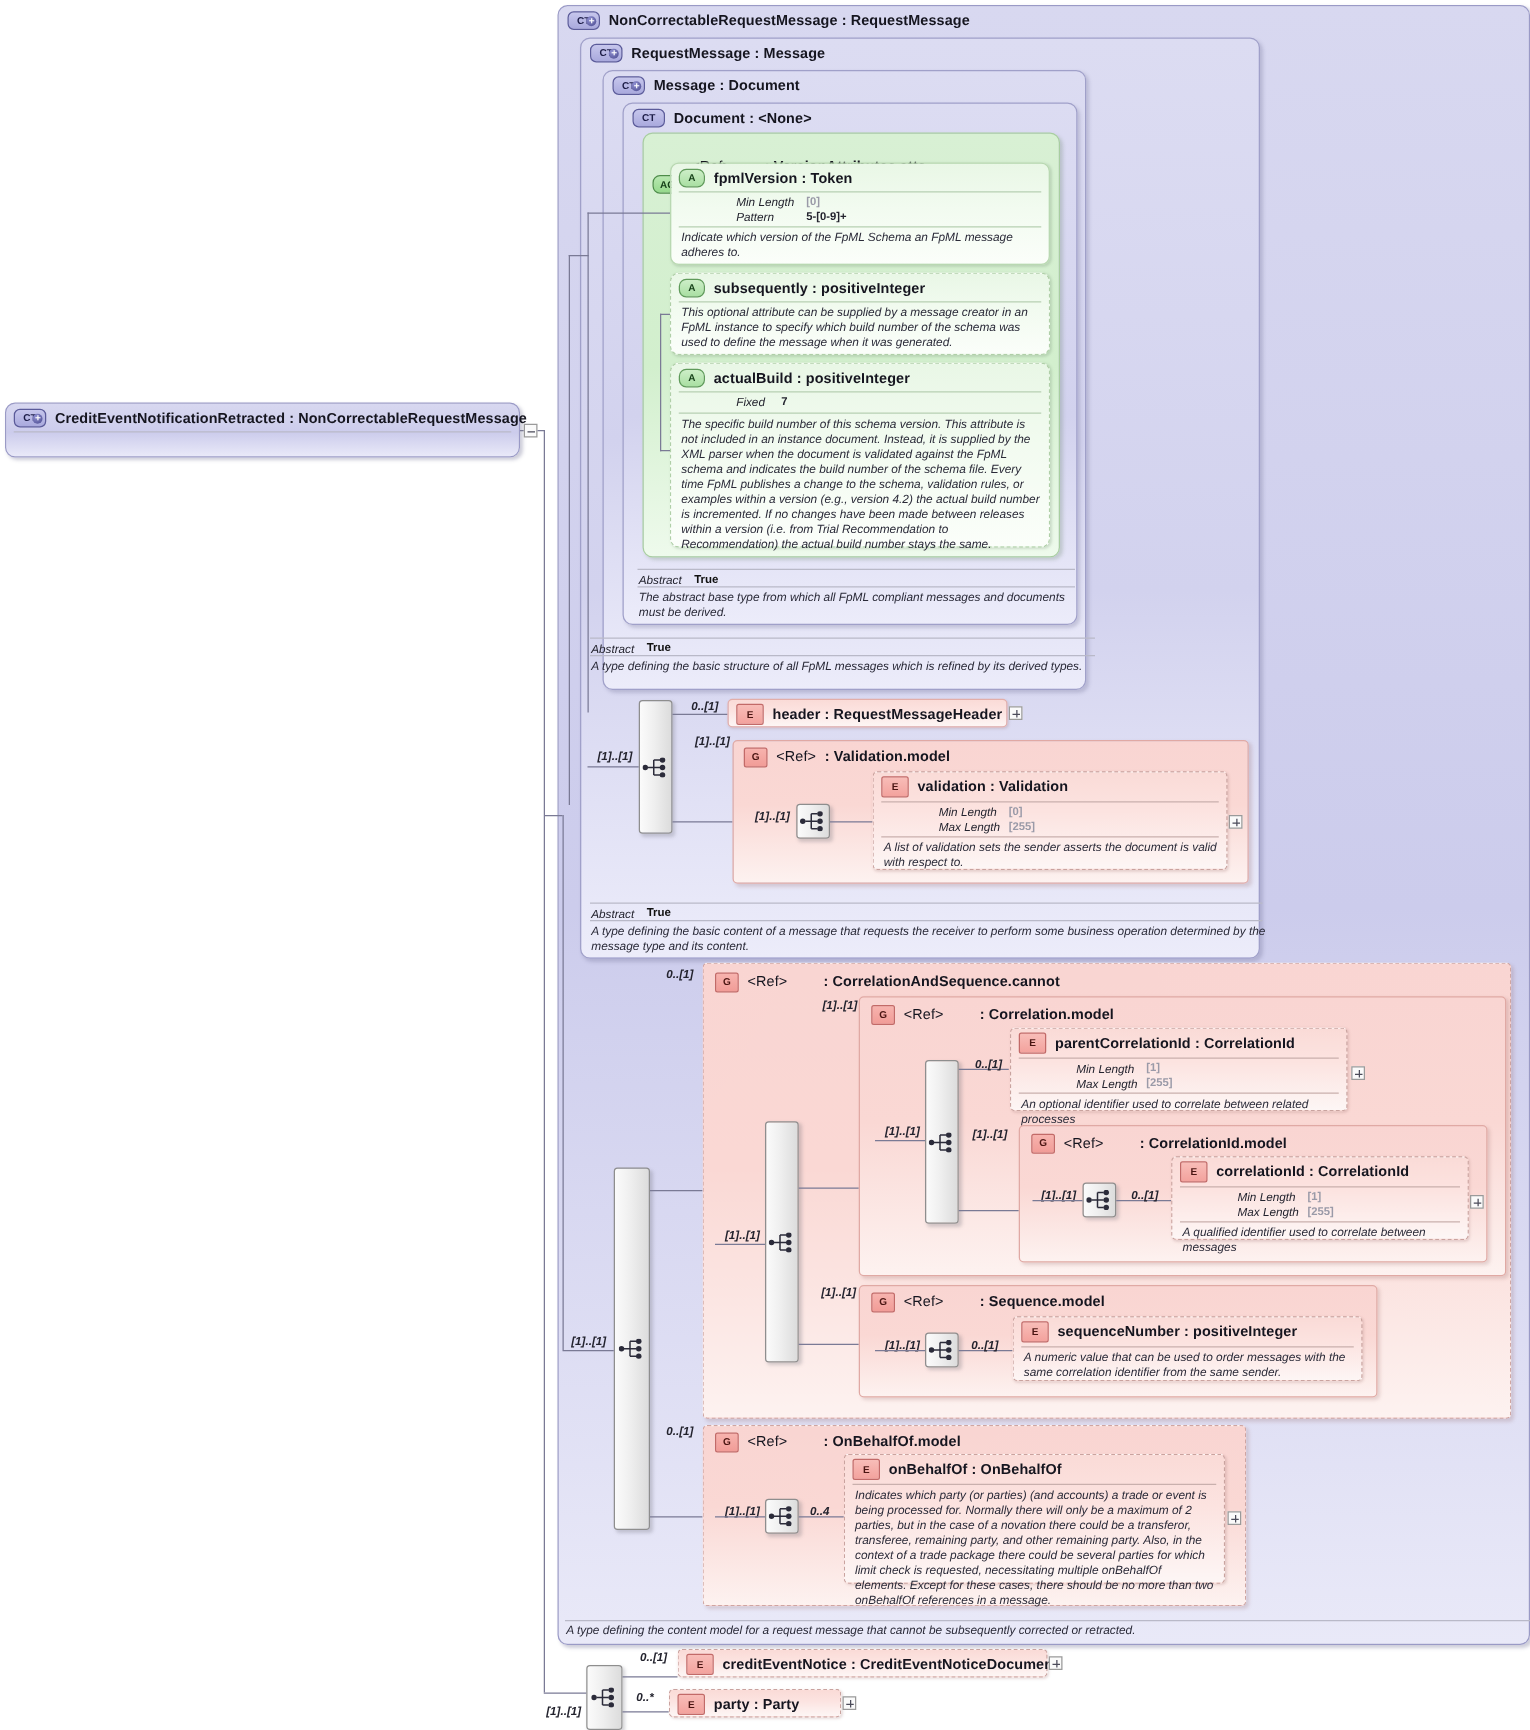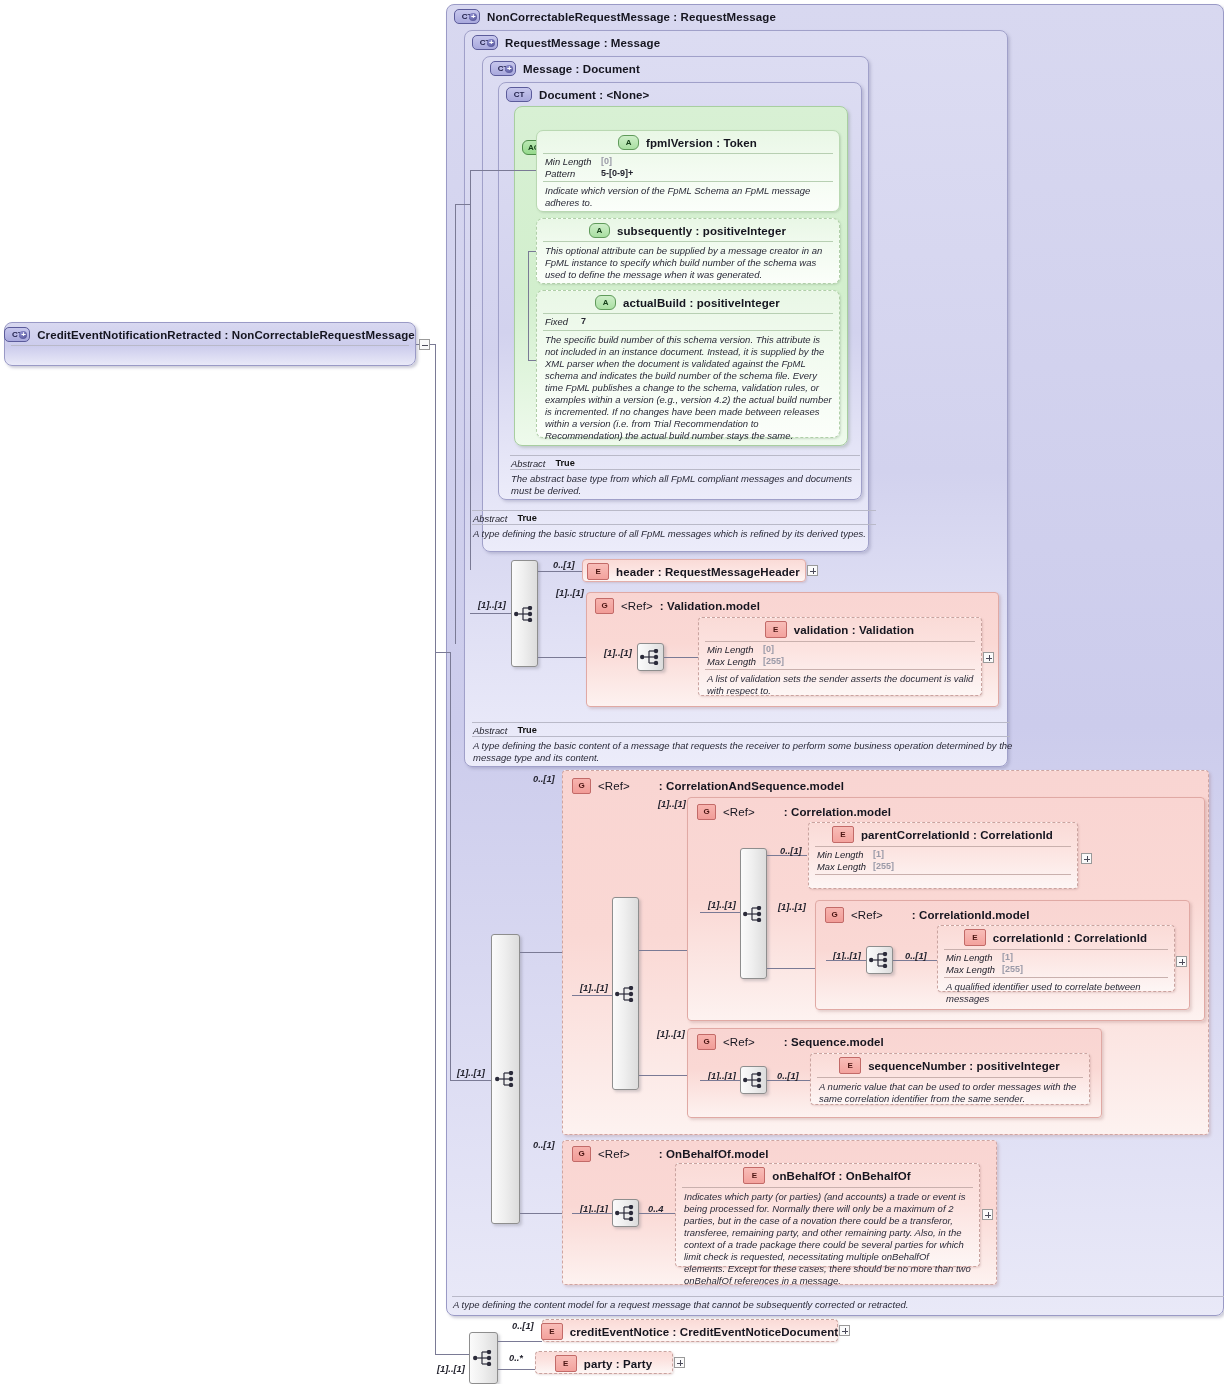--- a/index.html
+++ b/index.html
@@ -46,21 +46,21 @@
   }
   .grp.dashed{border:1px dashed #cfa5a1;}
   .el{
     background:linear-gradient(180deg,#fadbd7 0%,#fce3e0 40%,#fdf6f5 100%);
     border:1px solid #e3aeA9;border-radius:4px;
     box-shadow:1px 1px 2px rgba(140,90,90,.20);
   }
   .el.dashed{border:1px dashed #c9a39f;}
 
   
-  .hdr{display:flex;align-items:center;gap:7px;padding:3px 7px 3px 6px;white-space:nowrap;justify-content:center;}
+  .hdr{display:flex;align-items:center;gap:7px;padding:3px 7px 3px 6px;white-space:nowrap;}
   .hdr .ttl{font-weight:bold;font-size:11.5px;letter-spacing:.1px;color:#15151f;}
 
   
   .badge{
     display:inline-flex;align-items:center;justify-content:center;
     font-size:8px;font-weight:bold;line-height:1;flex:0 0 auto;
     font-family:"Liberation Sans",sans-serif;
   }
   .badge-ct{
     width:24px;height:13px;border:1px solid #5b5b9a;border-radius:5px;
@@ -92,21 +92,21 @@
   }
 
   
   .sep{height:1px;background:#b9b9c8;margin:0 6px;}
   .sep-g{height:1px;background:#c9b0ad;margin:0 6px;}
   .sep-gr{height:1px;background:#b7cfb2;margin:0 6px;}
 
   
   .facets{padding:2px 6px 2px 8px;font-size:9.4px;line-height:11.5px;font-style:italic;}
   .facets .row{display:flex;}
-  .facets .fname{width:56px;font-style:italic;color:#23232e;}
+  .facets .fname{width:56px;font-style:italic;color:#23232e;margin-left:44px;}
   .facets .fval{color:#9a9aa8;font-style:normal;font-weight:bold;font-size:9px;}
   .facets .fval.dark{color:#23232e;}
 
   
   .doc{
     padding:3px 7px 4px 8px;font-style:italic;font-size:9.5px;line-height:12px;color:#2a2a38;
   }
   .abstract{
     padding:2px 7px 1px 7px;font-size:9.4px;font-style:italic;color:#23232e;display:flex;gap:10px;
   }
@@ -365,21 +365,21 @@
 
   <div class="ln lnh" style="left:520px;top:952px;width:42px;"></div>
 
   <div class="ln lnh" style="left:520px;top:1213px;width:42px;"></div>
 
   <div class="box grp dashed" style="left:562px;top:770px;width:647px;height:365px;"></div>
   <div class="card" style="left:533px;top:774px;">0..[1]</div>
   <div class="hdr" style="position:absolute;left:566px;top:775px;">
     <span class="badge badge-g">G</span>
     <span class="ttl" style="font-weight:normal;">&lt;Ref&gt;</span>
-    <span class="ttl" style="margin-left:22px;">: CorrelationAndSequence.model</span>
+    <span class="ttl" style="margin-left:22px;">: CorrelationAndSequence.cannot</span>
   </div>
 
   <div class="seqbox" style="left:612px;top:897px;width:27px;height:193px;">
     <svg width="22" height="16" viewBox="0 0 22 16">
       <circle cx="2.2" cy="8" r="2.2" fill="#2b2b3a"></circle>
       <line x1="4.2" y1="8" x2="9" y2="8" stroke="#2b2b3a" stroke-width="1.2"></line>
       <line x1="9" y1="2" x2="9" y2="14" stroke="#2b2b3a" stroke-width="1.2"></line>
       <line x1="9" y1="2" x2="14" y2="2" stroke="#2b2b3a" stroke-width="1.2"></line>
       <line x1="9" y1="8" x2="14" y2="8" stroke="#2b2b3a" stroke-width="1.2"></line>
       <line x1="9" y1="14" x2="14" y2="14" stroke="#2b2b3a" stroke-width="1.2"></line>
@@ -431,20 +431,21 @@
       <div class="row">
           <span class="fname">Min Length</span>
           <span class="fval">[1]</span>
         </div>
       <div class="row">
           <span class="fname">Max Length</span>
           <span class="fval">[255]</span>
         </div>
     </div>
     <div class="sep-g"></div>
+    <div class="doc">An optional identifier used to correlate between related processes</div>
   </div>
   <div class="plusbox" style="left:1081px;top:853px;"></div>
 
   <div class="box grp" style="left:815px;top:900px;width:375px;height:110px;"></div>
   <div class="card" style="left:778px;top:902px;">[1]..[1]</div>
   <div class="hdr" style="position:absolute;left:819px;top:904px;">
     <span class="badge badge-g">G</span>
     <span class="ttl" style="font-weight:normal;">&lt;Ref&gt;</span>
     <span class="ttl" style="margin-left:22px;">: CorrelationId.model</span>
   </div>

